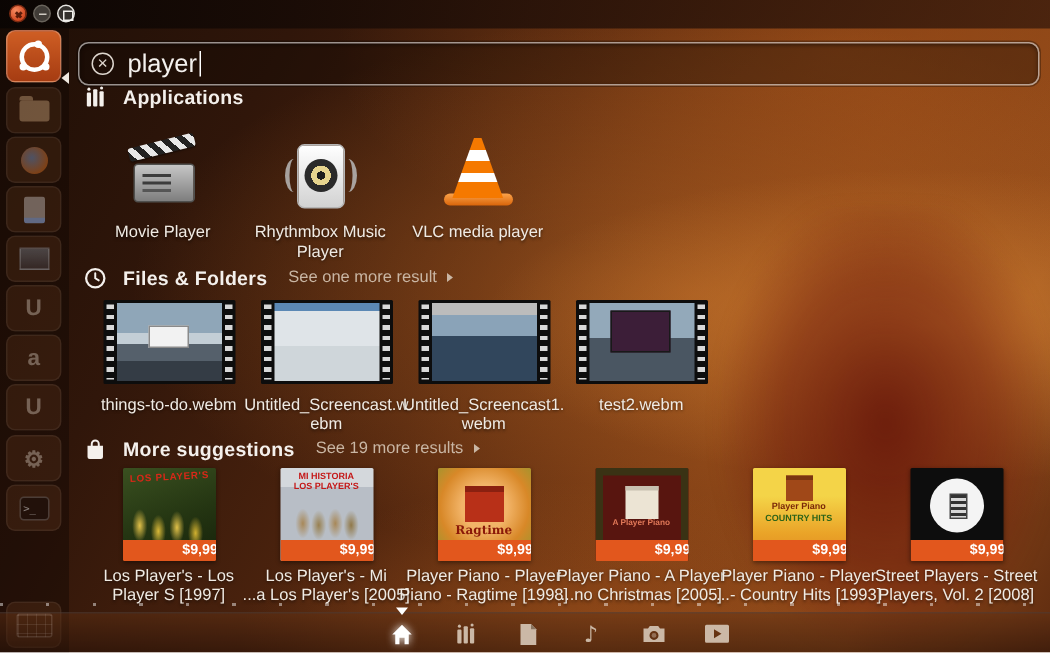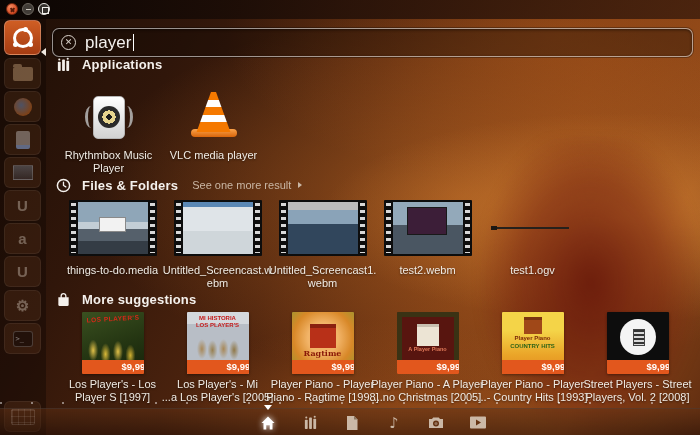--- a/index.html
+++ b/index.html
@@ -257,20 +257,29 @@
           <rect x="2" y="5" width="3" height="10" rx="0.8"></rect>
           <rect x="6.5" y="2.6" width="3" height="12.4" rx="0.8"></rect>
           <rect x="11" y="4" width="3" height="11" rx="0.8"></rect>
         </svg>
       </span>
       <span class="sect-title">Applications</span>
     </div>
     <div class="row" style="left:10px; top:69px;">
       <div class="cell app-cell">
         <div class="app-iconwrap">
+            <div class="icon-movie">
+          <div class="clap-top"></div>
+              <div class="clap-body"></div>
+        </div>
+          </div>
+        <div class="label">Movie Player</div>
+      </div>
+      <div class="cell app-cell">
+        <div class="app-iconwrap">
             <div class="icon-rb">
           <div class="rb-box">
                 <div class="rb-speaker"></div>
               </div>
         </div>
           </div>
         <div class="label">Rhythmbox Music
 Player</div>
       </div>
       <div class="cell app-cell">
@@ -297,21 +306,21 @@
         <span class="sm-arrow"></span>
       </span>
     </div>
     <div class="row" style="left:14px; top:180px;">
       <div class="cell file-cell">
         <div class="file-thumbwrap">
             <div class="film">
               <div class="art art-things"></div>
             </div>
           </div>
-        <div class="label">things-to-do.media</div>
+        <div class="label">things-to-do.webm</div>
       </div>
       <div class="cell file-cell">
         <div class="file-thumbwrap">
             <div class="film">
               <div class="art art-screencast"></div>
             </div>
           </div>
         <div class="label">Untitled_Screencast.w
 ebm</div>
       </div>
@@ -325,36 +334,34 @@
 webm</div>
       </div>
       <div class="cell file-cell">
         <div class="file-thumbwrap">
             <div class="film">
               <div class="art art-test2"></div>
             </div>
           </div>
         <div class="label">test2.webm</div>
       </div>
-      <div class="cell file-cell">
-        <div class="file-thumbwrap">
-            <div class="line-thumb"></div>
-          </div>
-        <div class="label">test1.ogv</div>
-      </div>
     </div>
 
     <div class="sect-header" style="left:9px; top:272px;">
       <span class="sect-icon">
         <svg width="15" height="15" viewBox="0 0 16 16">
           <path d="M2.5 5.5 h11 v8 a1.5 1.5 0 0 1 -1.5 1.5 h-8 a1.5 1.5 0 0 1 -1.5 -1.5 z" fill="#f4f0ec"></path>
           <path d="M5.5 7 V4.2 a2.5 2.5 0 0 1 5 0 V7" fill="none" stroke="#f4f0ec" stroke-width="1.4"></path>
         </svg>
       </span>
       <span class="sect-title">More suggestions</span>
+      <span class="see-more">
+        <span class="sm-text">See 19 more results</span>
+        <span class="sm-arrow"></span>
+      </span>
     </div>
     <div class="row" style="left:14px; top:293px;">
       <div class="cell sg-cell">
         <div class="cover cv1">
           <span class="cover-text">LOS PLAYER'S</span>
           <div class="price">$9,99</div>
         </div>
         <div class="label">Los Player's - Los
 Player S [1997]</div>
       </div>

